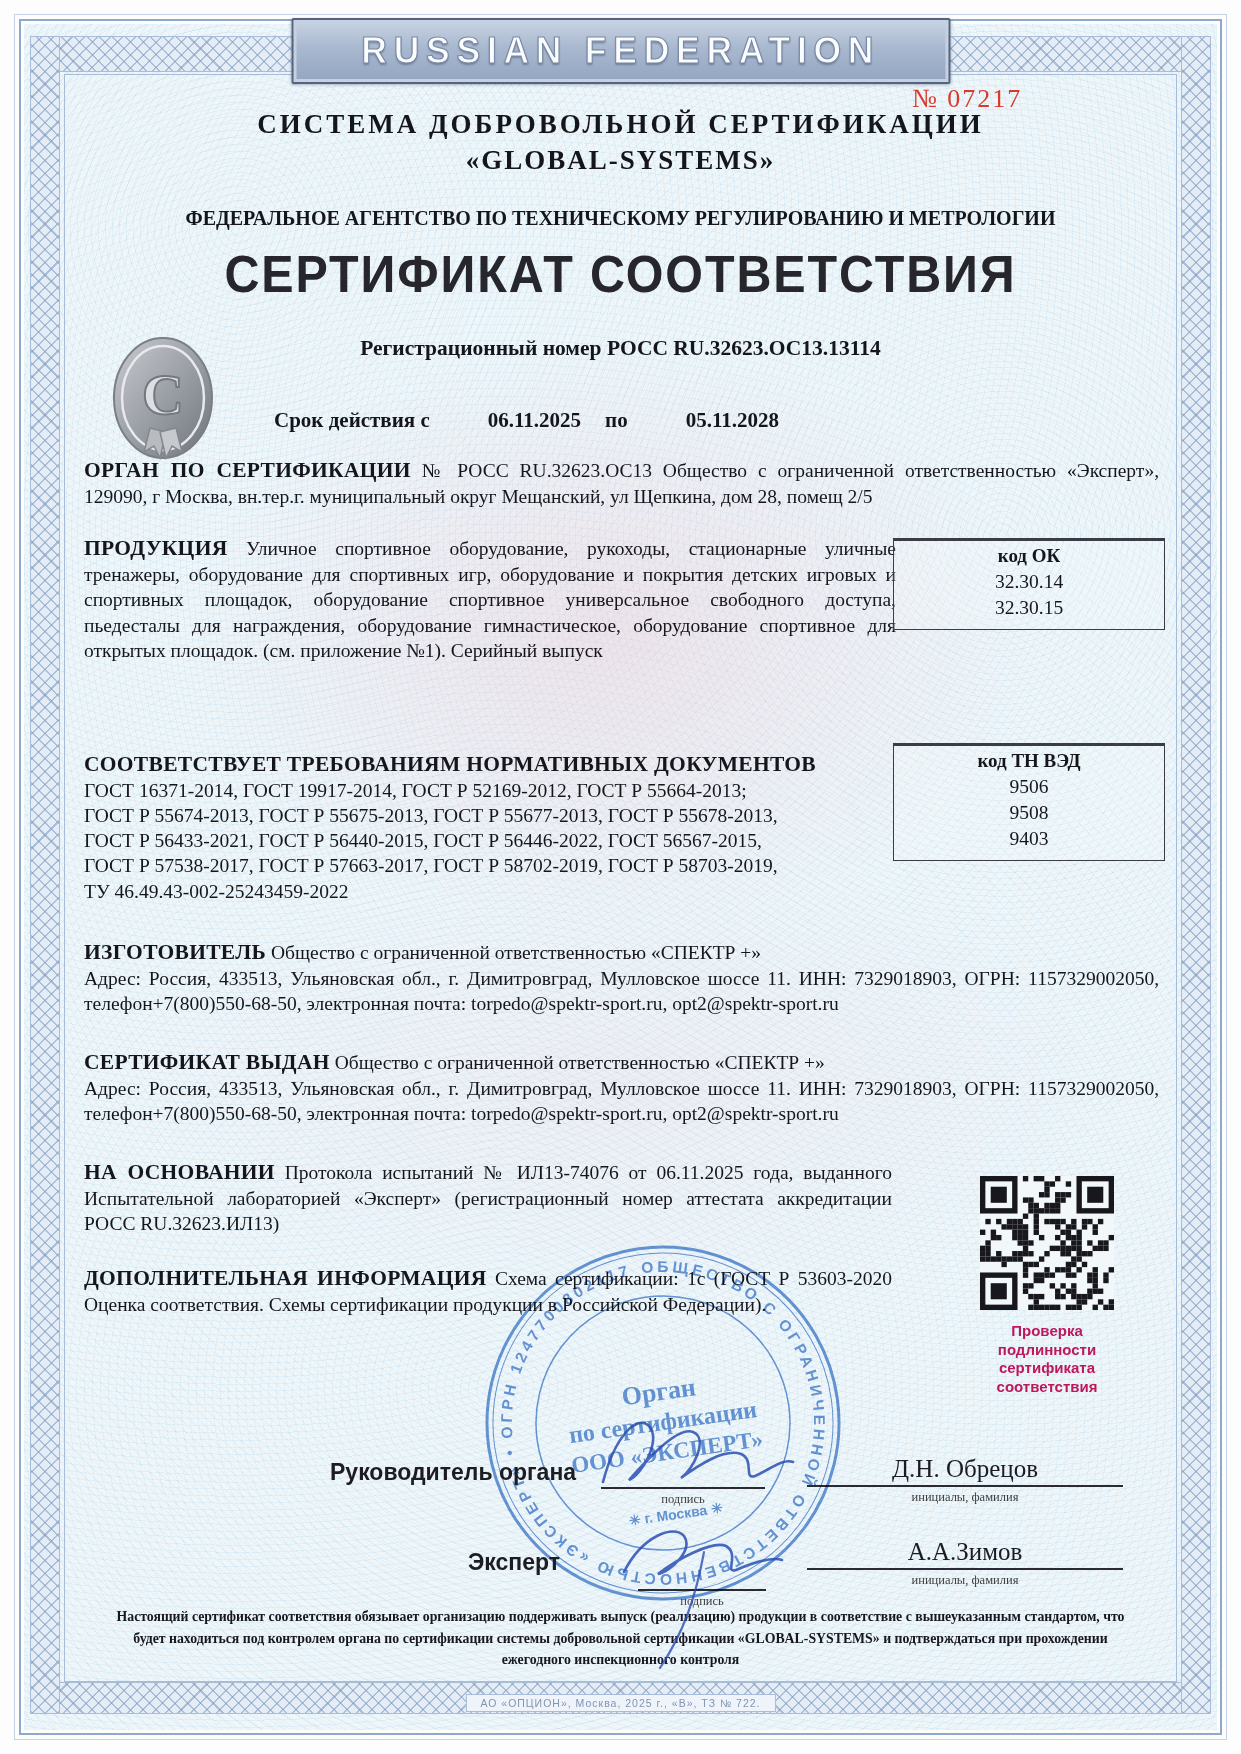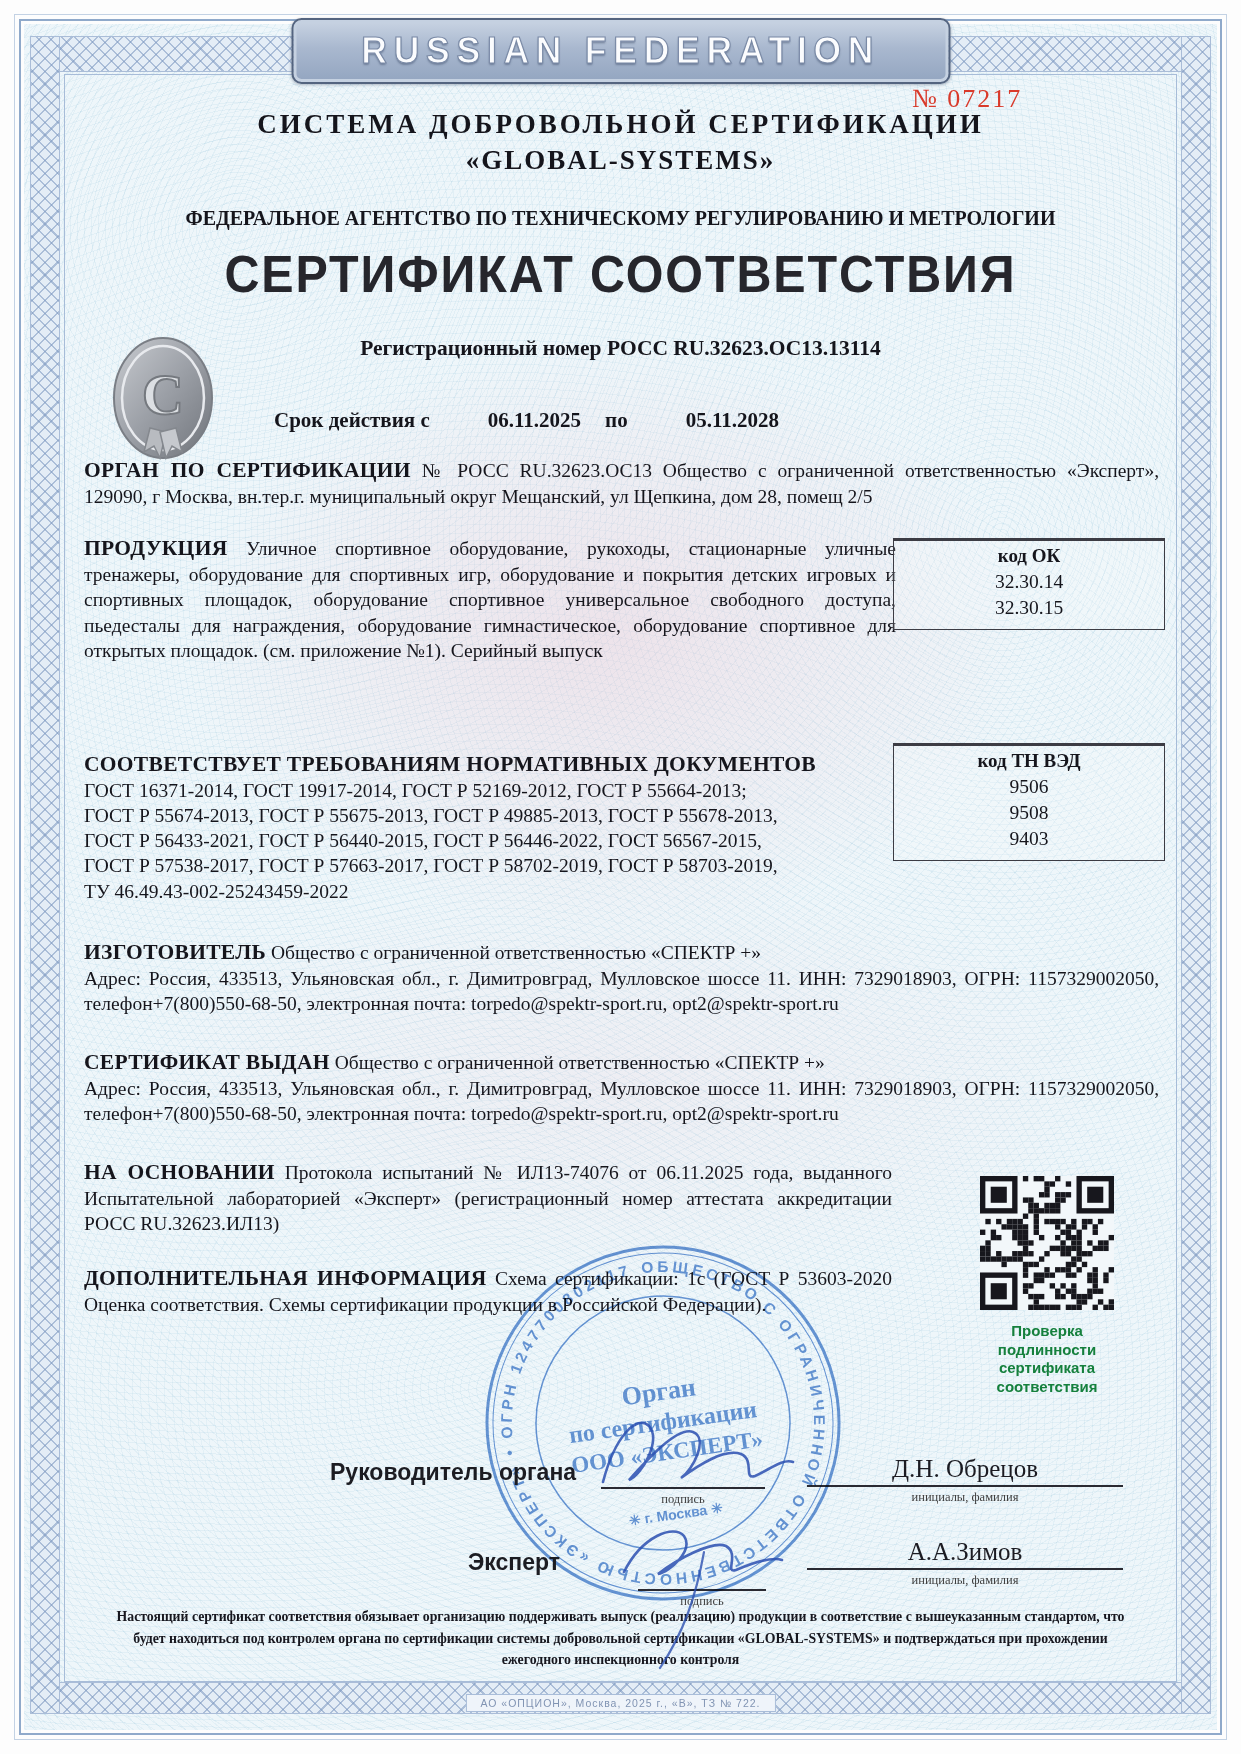--- a/index.html
+++ b/index.html
@@ -23,21 +23,21 @@
     background-image:
       repeating-linear-gradient(45deg, rgba(125,152,192,.55) 0 1.5px, rgba(0,0,0,0) 1.5px 9px),
       repeating-linear-gradient(-45deg, rgba(125,152,192,.55) 0 1.5px, rgba(0,0,0,0) 1.5px 9px);}
   .zz-top{left:30px;right:30px;top:36px;height:34px;}
   .zz-bottom{left:30px;right:30px;bottom:40px;height:30px;}
   .zz-left{left:30px;top:36px;bottom:40px;width:28px;}
   .zz-right{right:30px;top:36px;bottom:40px;width:28px;}
   
   .banner{position:absolute;left:50%;top:18px;transform:translateX(-50%);width:655px;height:62px;
     background:linear-gradient(180deg,#c9d4e3 0%,#a9b8cf 45%,#93a5c0 100%);
-    border:2px solid #54647f;border-radius:10px;z-index:6;
+    border:2px solid #54647f;border-radius:2px;z-index:6;
     box-shadow:0 0 0 3px #c5d1e1 inset, 0 1px 3px rgba(40,55,85,.35);
     display:flex;align-items:center;justify-content:center;}
   .banner-text{font-family:"Liberation Sans",sans-serif;font-weight:800;font-size:37px;letter-spacing:7px;
     color:#fbfcfe;-webkit-text-stroke:1.2px #7a8aa6;text-shadow:0 2px 2px rgba(55,70,100,.45);
     transform:scaleX(.96);white-space:nowrap;}
   
   .serial{position:absolute;left:912px;top:84px;font-size:26px;letter-spacing:2px;color:#d93a2b;
     font-family:"Liberation Serif",serif;z-index:6;}
   
   .cline{position:absolute;left:70px;right:70px;text-align:center;font-weight:700;}
@@ -63,21 +63,21 @@
   
   .code-box{position:absolute;left:893px;width:270px;border:1px solid #3c3c44;border-top-width:3px;
     text-align:center;font-weight:700;padding:4px 0 8px 0;background:rgba(255,255,255,.16);}
   .code-box .cb-label{font-size:19px;margin-bottom:2px;}
   .code-box .cb-code{font-weight:400;font-size:19.5px;line-height:26px;}
   .ok-box{top:538px;text-align:center;}
   .tnved-box{top:743px;}
   
   .qr{position:absolute;left:980px;top:1176px;width:134px;height:134px;z-index:4;}
   .qr-caption{position:absolute;left:967px;top:1322px;width:160px;text-align:center;
-    font-family:"Liberation Sans",sans-serif;font-weight:700;font-size:15px;line-height:18.5px;color:#15803d;}
+    font-family:"Liberation Sans",sans-serif;font-weight:700;font-size:15px;line-height:18.5px;color:#be185d;}
   
   .sig-role{position:absolute;font-family:"Liberation Sans",sans-serif;font-weight:700;font-size:23px;color:#1c1c22;z-index:5;}
   .role-head{left:330px;top:1447px;margin-top:12px;}
   .role-expert{left:468px;top:1549px;}
   .sig-line{position:absolute;border-bottom:2px solid #2a2a32;z-index:2;}
   .sline1{left:601px;top:1487px;width:164px;}
   .nline1{left:807px;top:1485px;width:316px;}
   .sline2{left:638px;top:1589px;width:128px;}
   .nline2{left:807px;top:1568px;width:316px;}
   .sig-sub{position:absolute;font-size:12.5px;color:#404040;text-align:center;z-index:2;}
@@ -158,21 +158,21 @@
 
   <div class="code-box ok-box">
     <div class="cb-label">код ОК</div>
     <div class="cb-code">32.30.14</div>
     <div class="cb-code">32.30.15</div>
   </div>
 
   <div class="para w-narrow" style="top:752px;width:820px;">
     <div class="plabel">СООТВЕТСТВУЕТ ТРЕБОВАНИЯМ НОРМАТИВНЫХ ДОКУМЕНТОВ</div>
     <div class="gost-line">ГОСТ 16371-2014, ГОСТ 19917-2014, ГОСТ Р 52169-2012, ГОСТ Р 55664-2013;</div>
-    <div class="gost-line">ГОСТ Р 55674-2013, ГОСТ Р 55675-2013, ГОСТ Р 49885-2013, ГОСТ Р 55678-2013,</div>
+    <div class="gost-line">ГОСТ Р 55674-2013, ГОСТ Р 55675-2013, ГОСТ Р 55677-2013, ГОСТ Р 55678-2013,</div>
     <div class="gost-line">ГОСТ Р 56433-2021, ГОСТ Р 56440-2015, ГОСТ Р 56446-2022, ГОСТ 56567-2015,</div>
     <div class="gost-line">ГОСТ Р 57538-2017, ГОСТ Р 57663-2017, ГОСТ Р 58702-2019, ГОСТ Р 58703-2019,</div>
     <div class="gost-line">ТУ 46.49.43-002-25243459-2022</div>
   </div>
 
   <div class="code-box tnved-box">
     <div class="cb-label">код ТН ВЭД</div>
     <div class="cb-code">9506</div>
     <div class="cb-code">9508</div>
     <div class="cb-code">9403</div>

